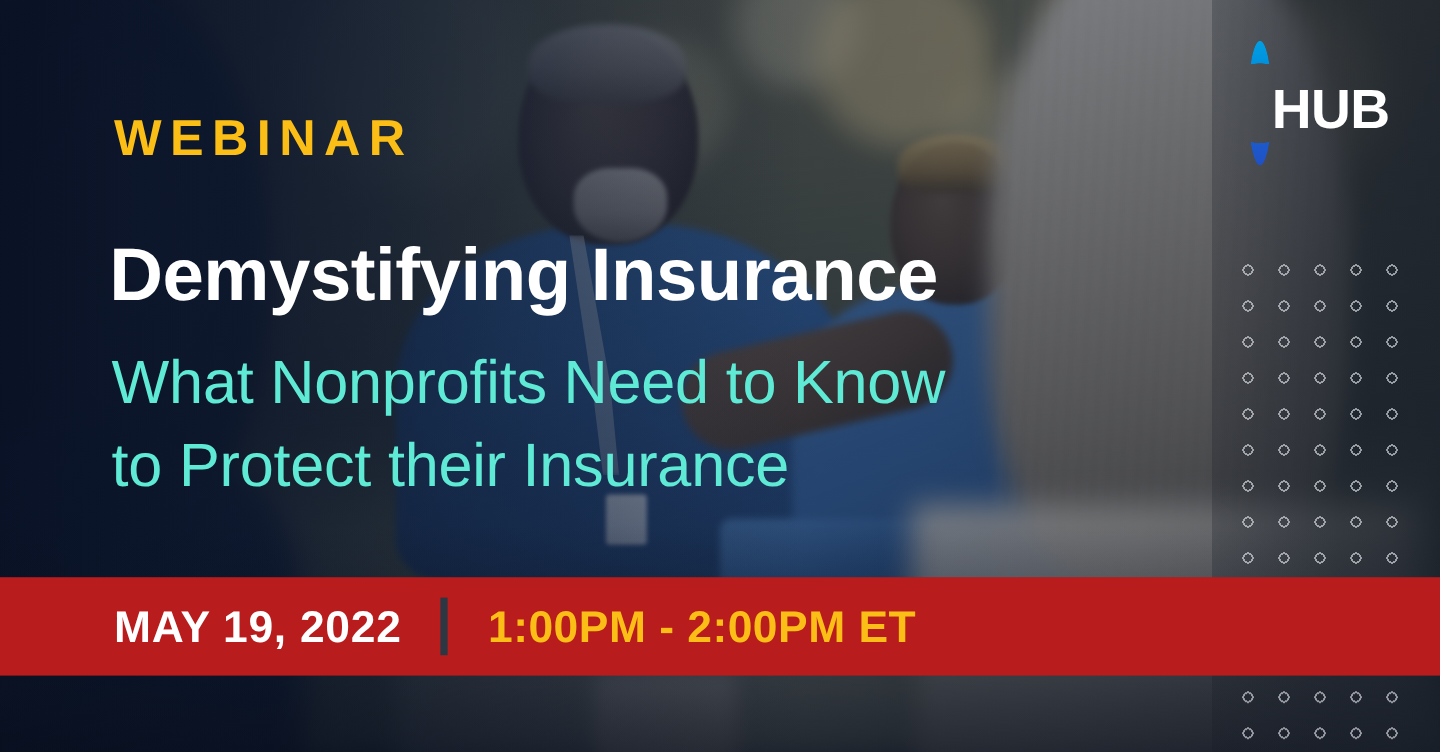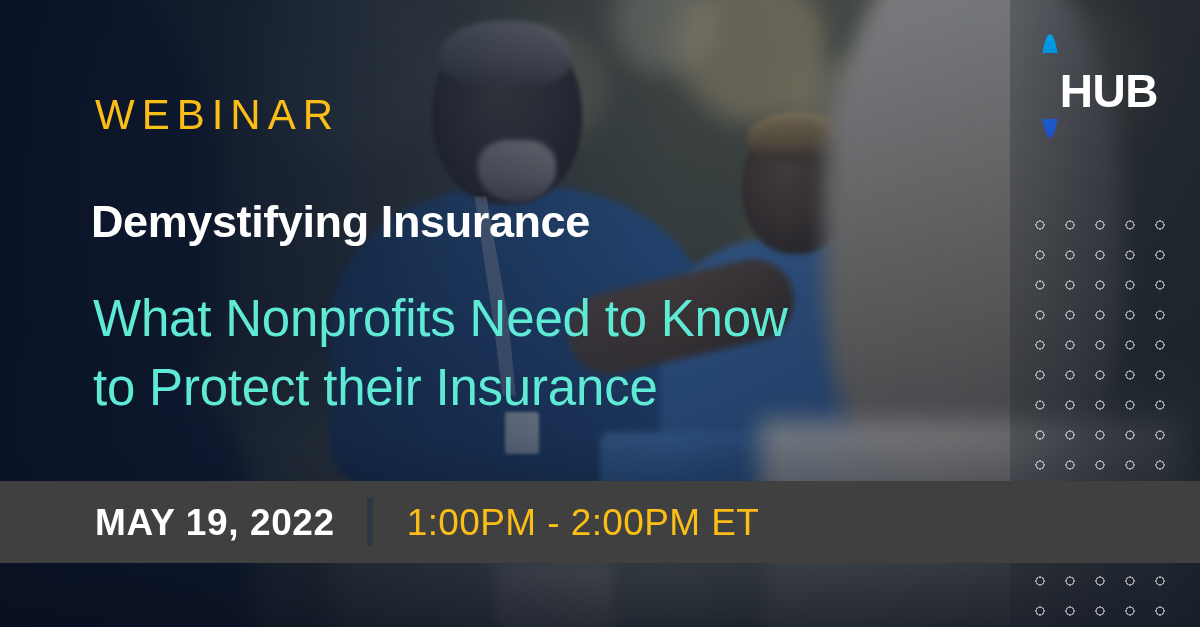--- a/index.html
+++ b/index.html
@@ -216,55 +216,55 @@
     font-size:46px; font-weight:bold; color:#ffffff;
     letter-spacing:-0.5px; line-height:1;
     font-family:"Liberation Sans", sans-serif;
   }
 
   
   .content { position:absolute; left:95px; top:0; width:880px; }
 
   .eyebrow {
     position:absolute; top:94px; left:0;
-    font-size:42px; font-weight:normal; letter-spacing:7px;
+    font-size:42px; font-weight:bold; letter-spacing:7px;
     color:#fbbe16; line-height:1;
   }
   .headline {
     position:absolute; top:199px; left:-4px;
-    font-size:45px; font-weight:bold; color:#ffffff;
+    font-size:62px; font-weight:bold; color:#ffffff;
     letter-spacing:-0.4px; line-height:1;
     white-space:nowrap;
   }
   .subline {
     position:absolute; left:-2px;
     font-size:51px; font-weight:normal; color:#5eead4;
     line-height:1; letter-spacing:-0.2px;
     white-space:nowrap;
   }
   .subline-1 { top:293px; }
   .subline-2 { top:362px; }
 
   
   .bar {
     position:absolute; left:0; top:481px; width:1200px; height:82px;
-    background:#404040;
+    background:#b91c1c;
     display:flex; align-items:center;
   }
   .bar-date {
     margin-left:95px;
     font-size:37px; font-weight:bold; color:#ffffff;
     letter-spacing:.6px; line-height:1;
   }
   .bar-divider {
     width:6px; height:48px; background:#2b3743;
     margin-left:32px; margin-right:34px;
   }
   .bar-time {
-    font-size:37px; font-weight:normal; color:#fbbe16;
+    font-size:37px; font-weight:bold; color:#fbbe16;
     letter-spacing:.4px; line-height:1;
   }
 </style>
 </head>
 <body>
 
 <div class="banner">
 
   <div class="photo">
     <div class="photo-base"></div>

